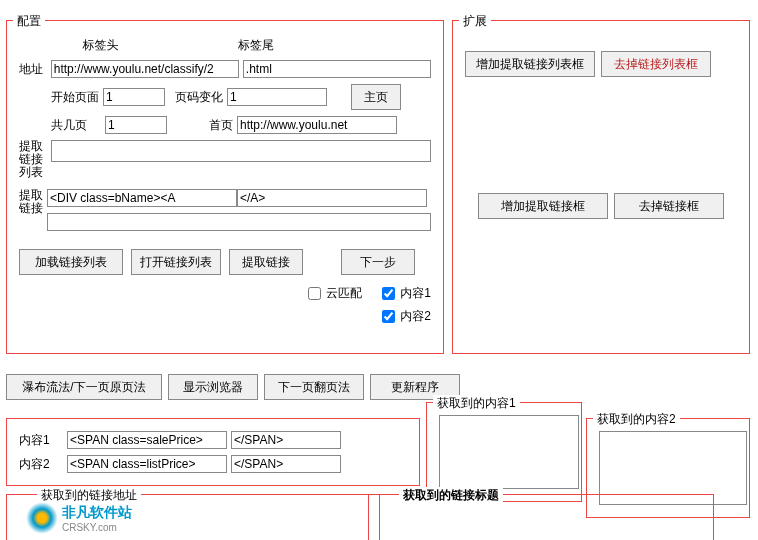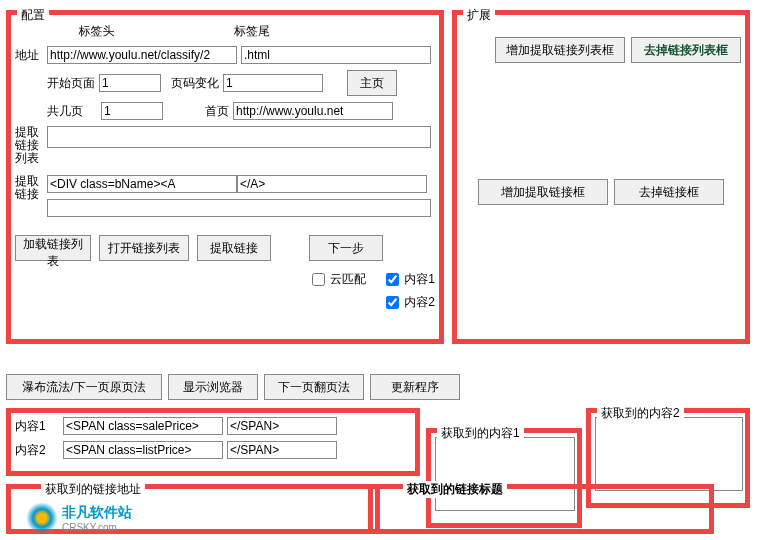--- a/index.html
+++ b/index.html
@@ -1,28 +1,28 @@
 <!DOCTYPE html>
 <html><head>
 <meta charset="utf-8">
 <style>
 * { box-sizing: border-box; margin: 0; padding: 0; }
 body { font-family: "SimSun", "宋体", sans-serif; font-size: 12px; background: #fff; width: 758px; height: 540px; position: relative; overflow: hidden; }
-.fieldset { border: 5px solid #ef4444; position: absolute; padding: 4px; }
+.fieldset { border: 1px solid #ef4444; position: absolute; padding: 12px; margin-top: 10px; }
 .fieldset-label { position: absolute; top: -8px; left: 6px; background: #fff; padding: 0 4px; font-size: 12px; }
 .label { font-size: 12px; display: inline-block; }
 input[type="text"] { border: 1px solid #888; height: 18px; padding: 1px 2px; font-size: 12px; font-family: inherit; background: #fff; }
 .btn { border: 1px solid #888; background: #f0f0f0; height: 26px; font-size: 12px; font-family: inherit; cursor: pointer; padding: 0 6px; }
-.btn:disabled { color: #14532d; font-weight: bold; }
+.btn:disabled { color: #b91c1c; }
 input[type="checkbox"] { vertical-align: middle; margin-right: 2px; }
 .row { display: flex; align-items: center; margin-bottom: 6px; gap: 4px; }
 .config-box { left: 6px; top: 10px; width: 438px; height: 334px; }
 .ext-box { left: 452px; top: 10px; width: 298px; height: 334px; }
 .content-box { left: 6px; top: 408px; width: 414px; height: 68px; }
-.result1-box { left: 426px; top: 428px; width: 156px; height: 100px; }
+.result1-box { left: 426px; top: 392px; width: 156px; height: 100px; }
 .result2-box { left: 586px; top: 408px; width: 164px; height: 100px; }
 .link-addr-box { left: 6px; top: 484px; width: 374px; height: 50px; }
 .link-title-box { left: 368px; top: 484px; width: 346px; height: 50px; font-weight: bold; }
 textarea { border: 1px solid #888; font-size: 12px; font-family: inherit; resize: none; }
 .watermark { position: absolute; left: 6px; bottom: 6px; display: flex; align-items: center; gap: 4px; z-index: 10; padding-left: 20px; }
 .watermark-icon { width: 32px; height: 32px; background: radial-gradient(circle, #ffb800 20%, #0099cc 40%, transparent 70%); border-radius: 50%; position: relative; }
 .watermark-text { font-size: 14px; font-weight: bold; color: #0099cc; font-family: Arial, sans-serif; }
 .watermark-sub { font-size: 10px; color: #888; font-family: Arial; }
 .mid-buttons { position: absolute; left: 6px; top: 374px; display: flex; gap: 6px; }
 </style>
@@ -76,21 +76,21 @@
     <div style="display:flex;flex-direction:column;gap:6px">
       <div style="display:flex;">
         <input type="text" style="width: 190px;" value="&lt;DIV class=bName&gt;&lt;A">
         <input type="text" style="width: 190px;" value="&lt;/A&gt;">
       </div>
       <input type="text" style="width: 384px;">
     </div>
   </div>
 
   <div class="row" style="margin-top:18px;gap:8px">
-    <button class="btn" style="width:76px">加载链接列表</button>
+    <button class="btn" style="width:104px">加载链接列表</button>
     <button class="btn" style="width:90px">打开链接列表</button>
     <button class="btn" style="width:74px">提取链接</button>
     <button class="btn" style="width:74px;margin-left:30px">下一步</button>
   </div>
 
   <div class="row" style="justify-content:flex-end;margin-top:10px;gap:20px">
     <label>
       <input type="checkbox" style="">
       <span>云匹配</span>
     </label>
@@ -102,21 +102,21 @@
   <div class="row" style="justify-content:flex-end">
     <label style="margin-right:0px">
       <input type="checkbox" checked="" style="">
       <span>内容2</span>
     </label>
   </div>
 </div>
 
 <div class="fieldset ext-box">
   <div class="fieldset-label">扩展</div>
-  <div class="row" style="margin-top:18px;gap:6px;justify-content:flex-end">
+  <div class="row" style="margin-top:18px;gap:6px;justify-content:flex-start">
     <button class="btn" style="width:130px">增加提取链接列表框</button>
     <button class="btn" style="width:110px" disabled="">去掉链接列表框</button>
   </div>
   <div class="row" style="margin-top:116px;gap:6px;justify-content:center">
     <button class="btn" style="width:130px">增加提取链接框</button>
     <button class="btn" style="width:110px">去掉链接框</button>
   </div>
 </div>
 
 <div class="mid-buttons">

